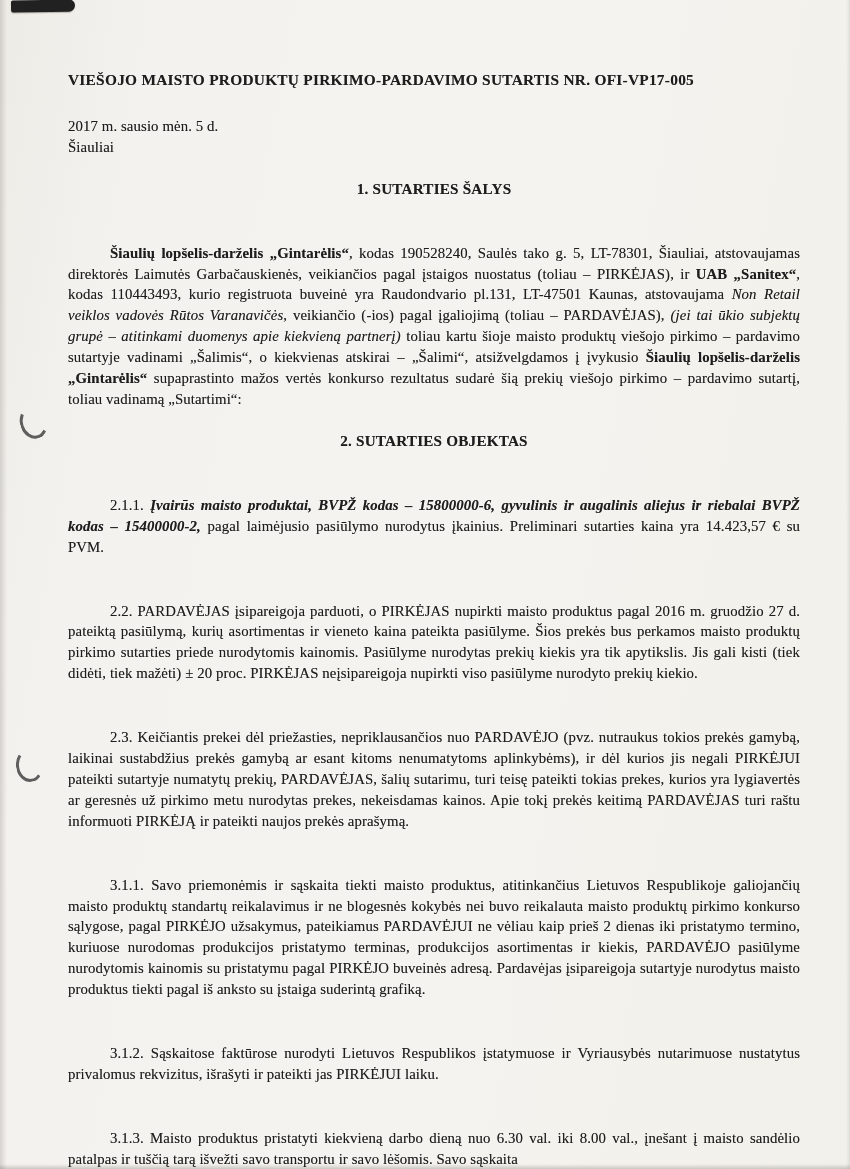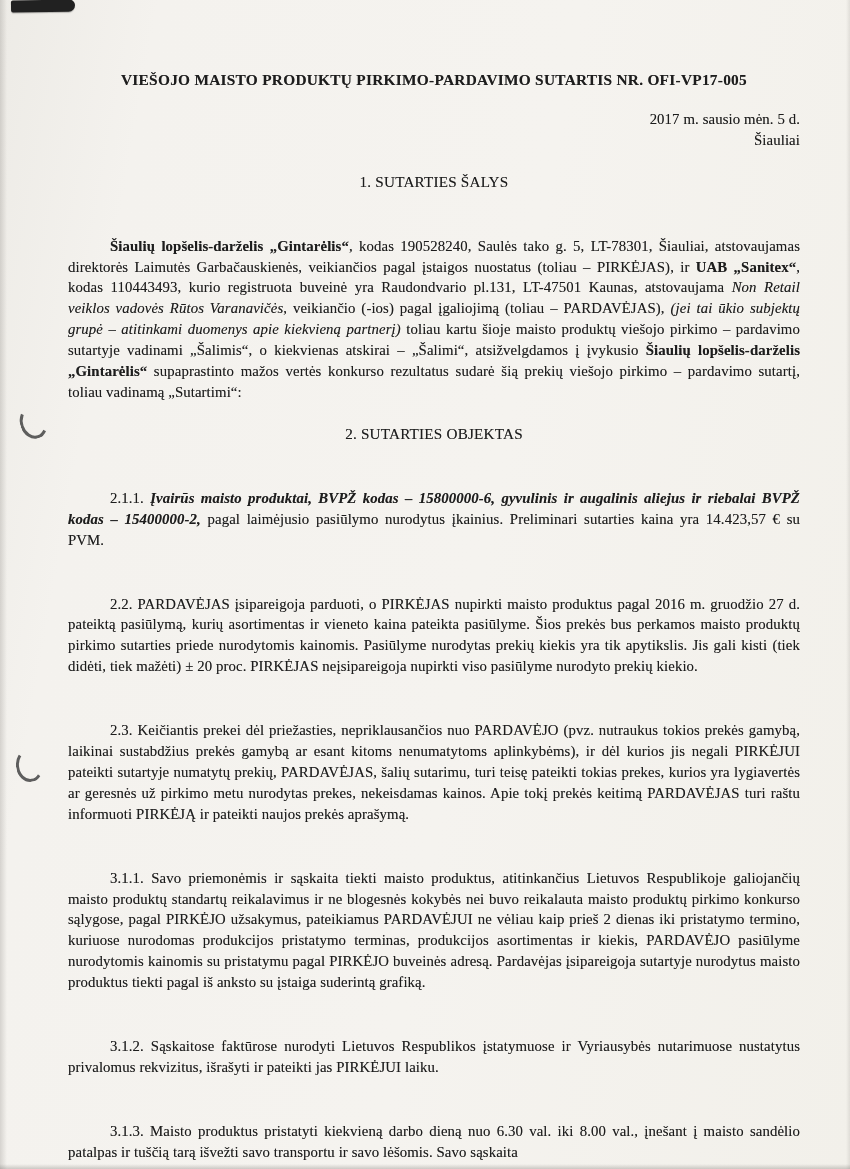--- a/index.html
+++ b/index.html
@@ -23,30 +23,29 @@
     top: 70px;
     font-size: 14.8px;
     line-height: 20.9px;
     letter-spacing: 0.1px;
     text-shadow: 0 0 0.3px rgba(25,25,25,0.45);
   }
 
   .doc-title {
     font-size: 15.4px;
     font-weight: bold;
-    text-align: center;
     letter-spacing: 0.25px;
-    margin-bottom: 18px;
+    margin-bottom: 25px;
   }
 
-  .center { text-align: right; }
+  .center { text-align: left; }
 
   h2.sec {
     font-size: 15.2px;
-    font-weight: normal;
+    font-weight: bold;
     text-align: center;
     margin: 21px 0 14px 0;
     letter-spacing: 0.2px;
   }
 
   p.para {
     text-align: justify;
     text-indent: 42px;
     margin-top: 43px;
   }

